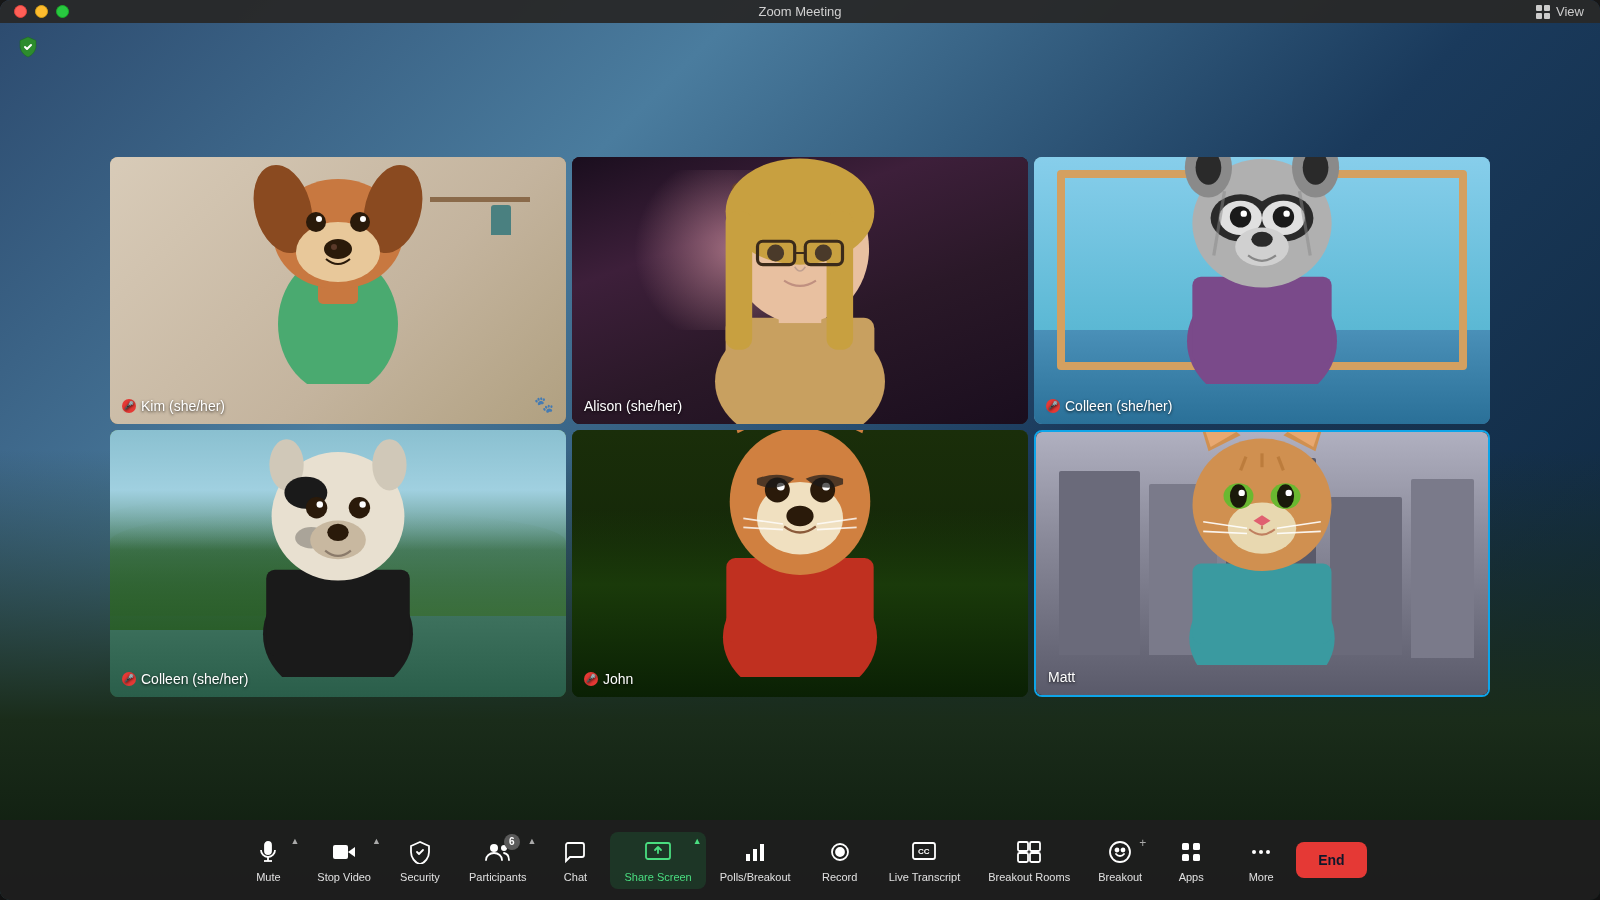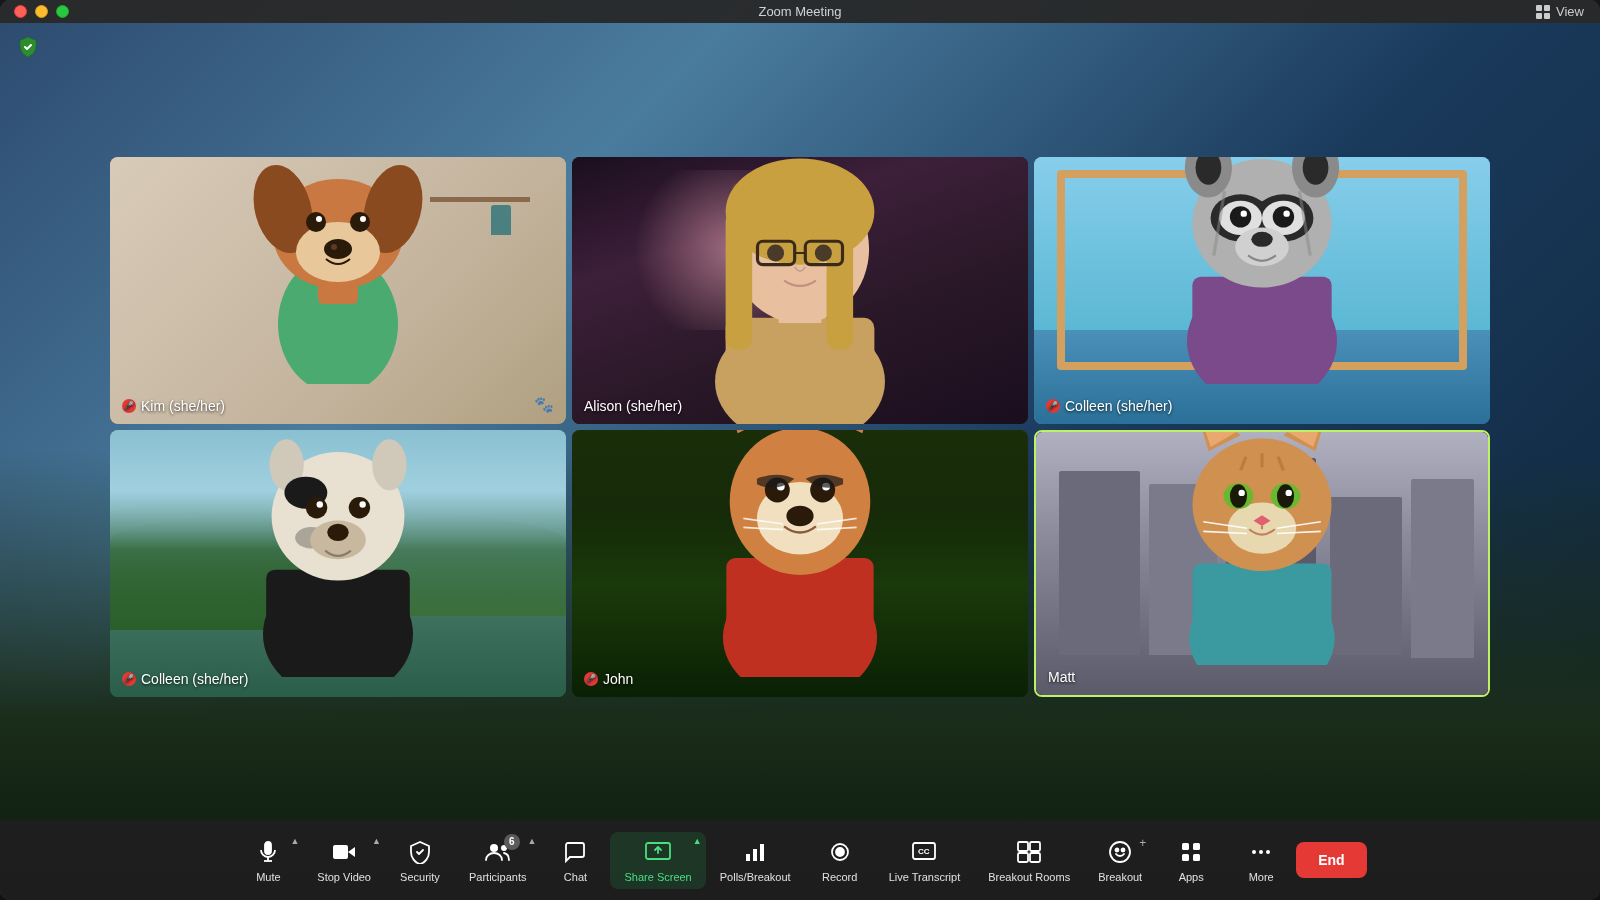--- a/index.html
+++ b/index.html
@@ -240,21 +240,21 @@
       font-size: 22px;
       display: flex;
       align-items: center;
       justify-content: center;
       width: 28px;
       height: 28px;
     }
 
     .end-btn {
       background: #e53935;
-      color: #ffffff;
+      color: #0f172a;
       border: none;
       padding: 10px 22px;
       border-radius: 8px;
       font-size: 14px;
       font-weight: 600;
       cursor: pointer;
     }
 
     .chevron-up {
       position: absolute;
@@ -533,21 +533,21 @@
                 <line x1="150" y1="168" x2="115" y2="170" stroke="white" stroke-width="1.5" opacity="0.8"></line>
               </svg>
             </div>
           </div>
           <div class="name-label">
             <div class="mute-icon-small">🎤</div>
             <span>John</span>
           </div>
         </div>
 
-        <div class="video-tile tile-matt" style="border: 2px solid #bef264;">
+        <div class="video-tile tile-matt" style="border: 2px solid #0ea5e9;">
           <div class="tile-bg paris-bg">
             <div style="position:absolute;top:0;left:0;right:0;bottom:0;background:linear-gradient(180deg,#b0b0c0 0%,#8a8a9a 40%,#5a5a6a 100%);"></div>
 
             <div style="position:absolute;top:15%;left:5%;width:18%;height:70%;background:#6a6a7a;border-radius:2px 2px 0 0;"></div>
             <div style="position:absolute;top:20%;left:25%;width:15%;height:65%;background:#7a7a8a;border-radius:2px 2px 0 0;"></div>
             <div style="position:absolute;top:10%;left:42%;width:20%;height:75%;background:#5a5a6a;border-radius:2px 2px 0 0;"></div>
             <div style="position:absolute;top:25%;left:65%;width:16%;height:60%;background:#6a6a7a;border-radius:2px 2px 0 0;"></div>
             <div style="position:absolute;top:18%;left:83%;width:14%;height:68%;background:#7a7a8a;border-radius:2px 2px 0 0;"></div>
 
             <div style="position:absolute;top:5%;left:47%;width:8%;height:80%;background:rgba(80,80,90,0.6);clip-path:polygon(40% 100%,60% 100%,70% 60%,55% 0%,45% 0%,30% 60%);"></div>

